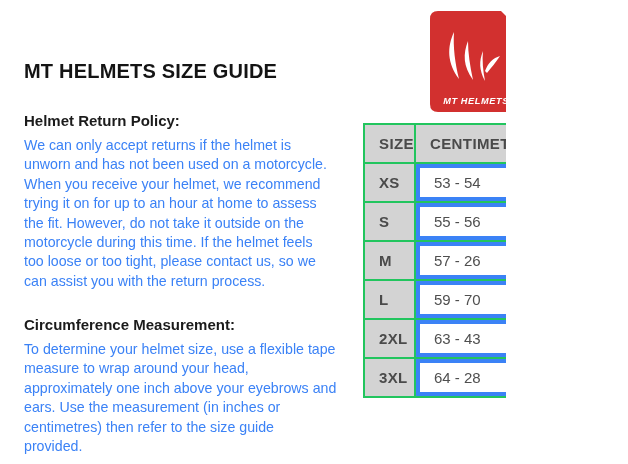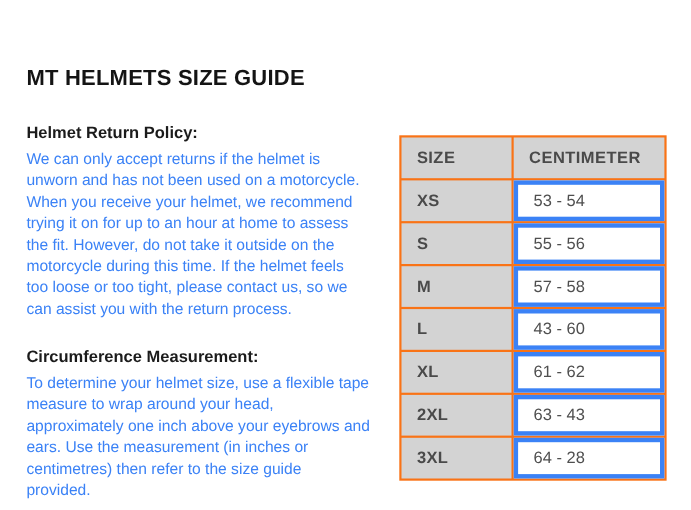--- a/index.html
+++ b/index.html
@@ -1,21 +1,21 @@
 <!DOCTYPE html>
 <html><head>
 <meta charset="utf-8">
 <style>
   * { margin: 0; padding: 0; box-sizing: border-box; }
   html, body { background: #ffffff; }
   body { font-family: "Liberation Sans", sans-serif; }
 
   .page {
     position: relative;
-    width: 628px;
+    width: 506px;
     height: 464px;
     background: #ffffff;
     overflow: hidden;
   }
 
   .page-title {
     position: absolute;
     left: 24px;
     top: 60px;
     font-size: 20px;
@@ -54,21 +54,21 @@
 
   
   .size-table-wrap {
     position: absolute;
     left: 363px;
     top: 123px;
   }
   table.size-table {
     border-collapse: separate;
     border-spacing: 2px;
-    background: #f97316;
+    background: #22c55e;
   }
   .size-table th, .size-table td {
     height: 37px;
     padding: 0 0 0 14px;
     text-align: left;
     vertical-align: middle;
     font-size: 15px;
   }
   .size-table th {
     background: #d3d3d3;
@@ -91,20 +91,32 @@
     font-weight: 400;
   }
 </style>
 </head>
 <body>
 
 <div class="page">
 
   <h1 class="page-title">MT HELMETS SIZE GUIDE</h1>
 
+  <div class="logo">
+    <svg width="93" height="101" viewBox="0 0 93 101">
+      <path d="M8,0 H71 L93,22 V93 Q93,101 85,101 H8 Q0,101 0,93 V8 Q0,0 8,0 Z" fill="#d2302f"></path>
+      <g fill="#ffffff">
+        <path d="M24,21 C17,36 17,52 29,68 C25,52 23,36 24,21 Z"></path>
+        <path d="M38,30 C33,43 33,55 43,69 C40,55 38,42 38,30 Z"></path>
+        <path d="M53,40 C49,50 49,59 55,70 C53,60 52,49 53,40 Z"></path>
+        <path d="M55,60 C58,52 63,47 70,45 C66,51 61,57 57,62 Z"></path>
+      </g>
+      <text x="46" y="93" text-anchor="middle" font-family="Liberation Sans, sans-serif" font-size="9.2" font-weight="bold" font-style="italic" letter-spacing="0.6" fill="#ffffff">MT HELMETS</text>
+    </svg>
+  </div>
 
   <div class="text-section section-return">
     <div class="section-heading">Helmet Return Policy:</div>
     <div class="section-body">We can only accept returns if the helmet is
 unworn and has not been used on a motorcycle.
 When you receive your helmet, we recommend
 trying it on for up to an hour at home to assess
 the fit. However, do not take it outside on the
 motorcycle during this time. If the helmet feels
 too loose or too tight, please contact us, so we
@@ -133,29 +145,25 @@
           <tr>
             <td class="size-cell">XS</td>
             <td class="cm-cell">53 - 54</td>
           </tr>
           <tr>
             <td class="size-cell">S</td>
             <td class="cm-cell">55 - 56</td>
           </tr>
           <tr>
             <td class="size-cell">M</td>
-            <td class="cm-cell">57 - 58</td>
+            <td class="cm-cell">57 - 26</td>
           </tr>
           <tr>
             <td class="size-cell">L</td>
-            <td class="cm-cell">43 - 60</td>
-          </tr>
-          <tr>
-            <td class="size-cell">XL</td>
-            <td class="cm-cell">61 - 62</td>
+            <td class="cm-cell">59 - 70</td>
           </tr>
           <tr>
             <td class="size-cell">2XL</td>
             <td class="cm-cell">63 - 43</td>
           </tr>
           <tr>
             <td class="size-cell">3XL</td>
             <td class="cm-cell">64 - 28</td>
           </tr>
         </tbody>

